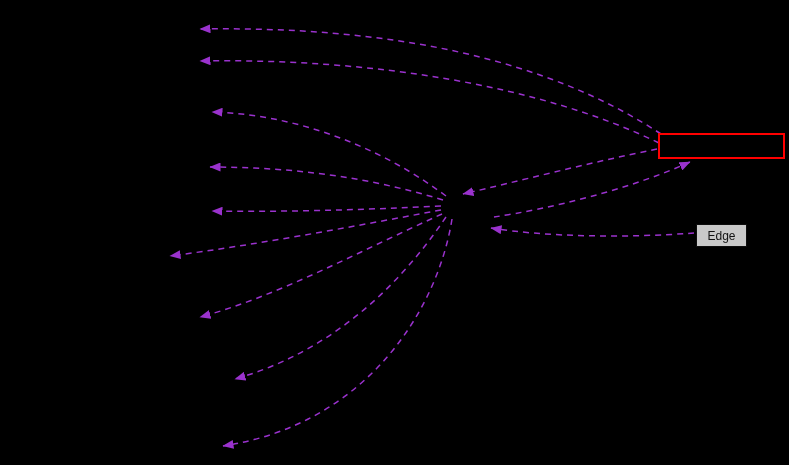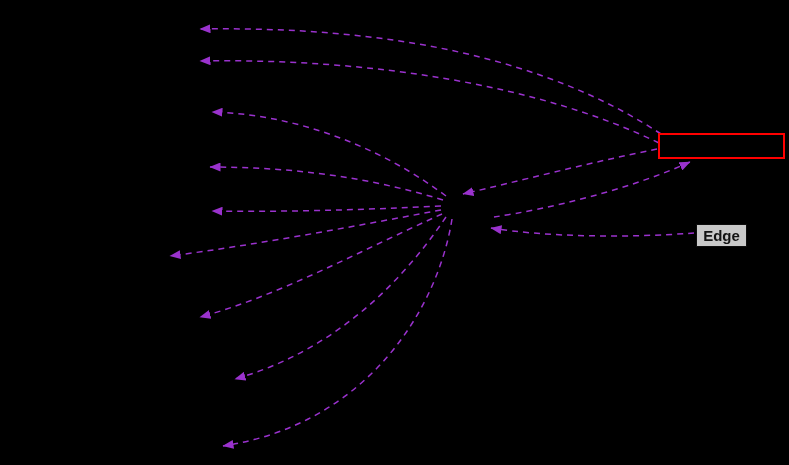--- a/index.html
+++ b/index.html
@@ -21,24 +21,23 @@
     top: 0;
     width: 789px;
     height: 465px;
   }
   .node {
     position: absolute;
     box-sizing: border-box;
     display: flex;
     align-items: center;
     justify-content: center;
-    font-size: 15px;
+    font-size: 12px;
     line-height: 1;
     cursor: pointer;
-    font-weight: bold;
   }
   .node-main {
     left: 658px;
     top: 133px;
     width: 127px;
     height: 26px;
     border: 2px solid var(--main-border, #ff0000);
     background: var(--main-fill, #000000);
     color: #000000;
   }

